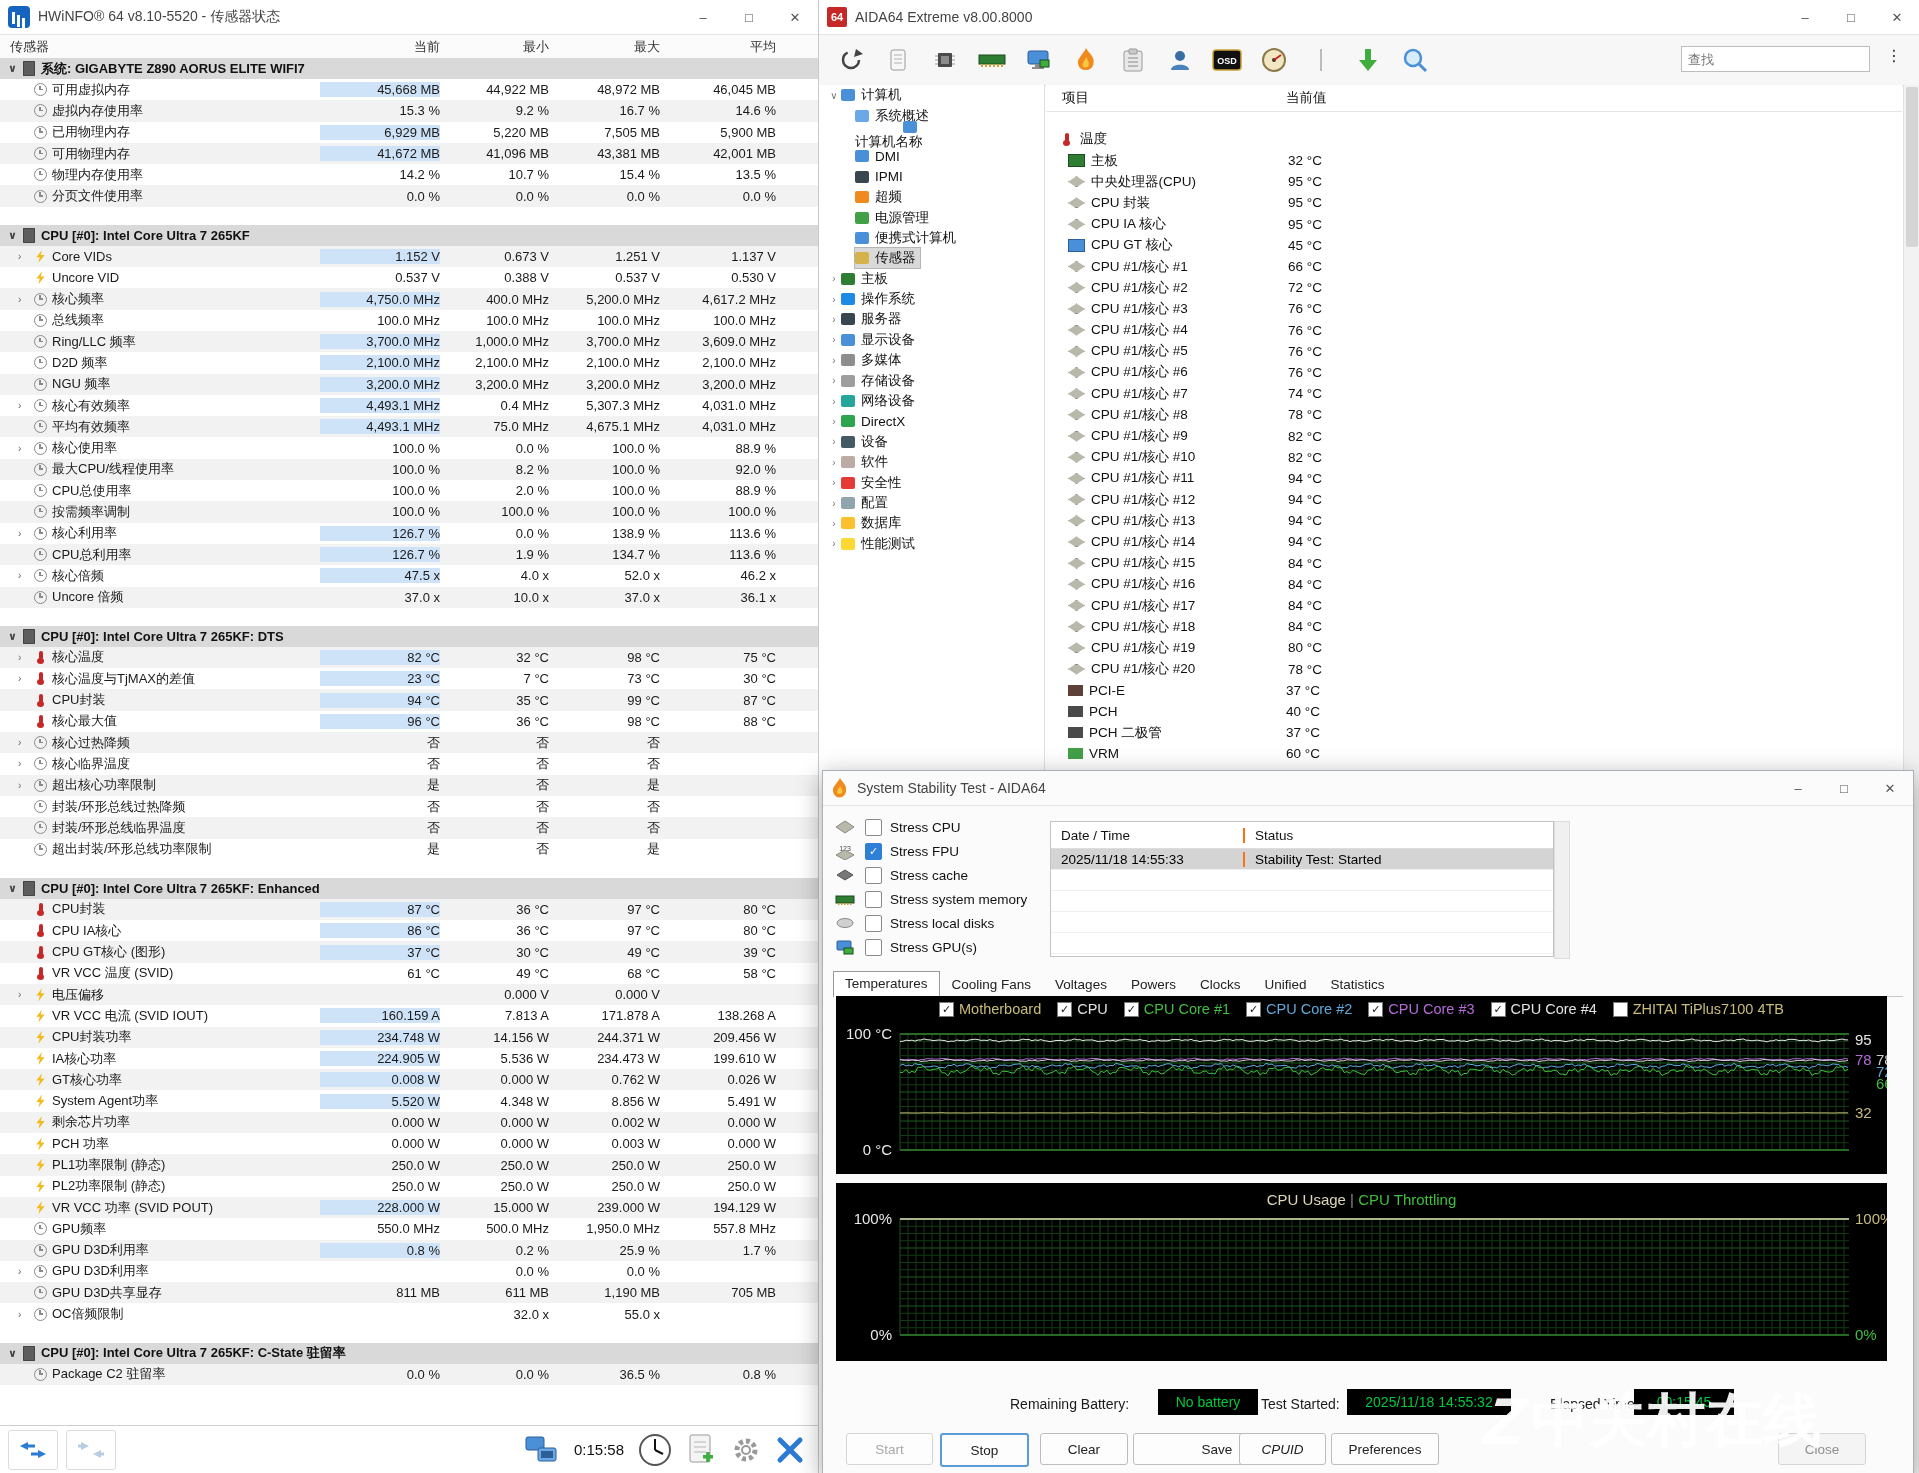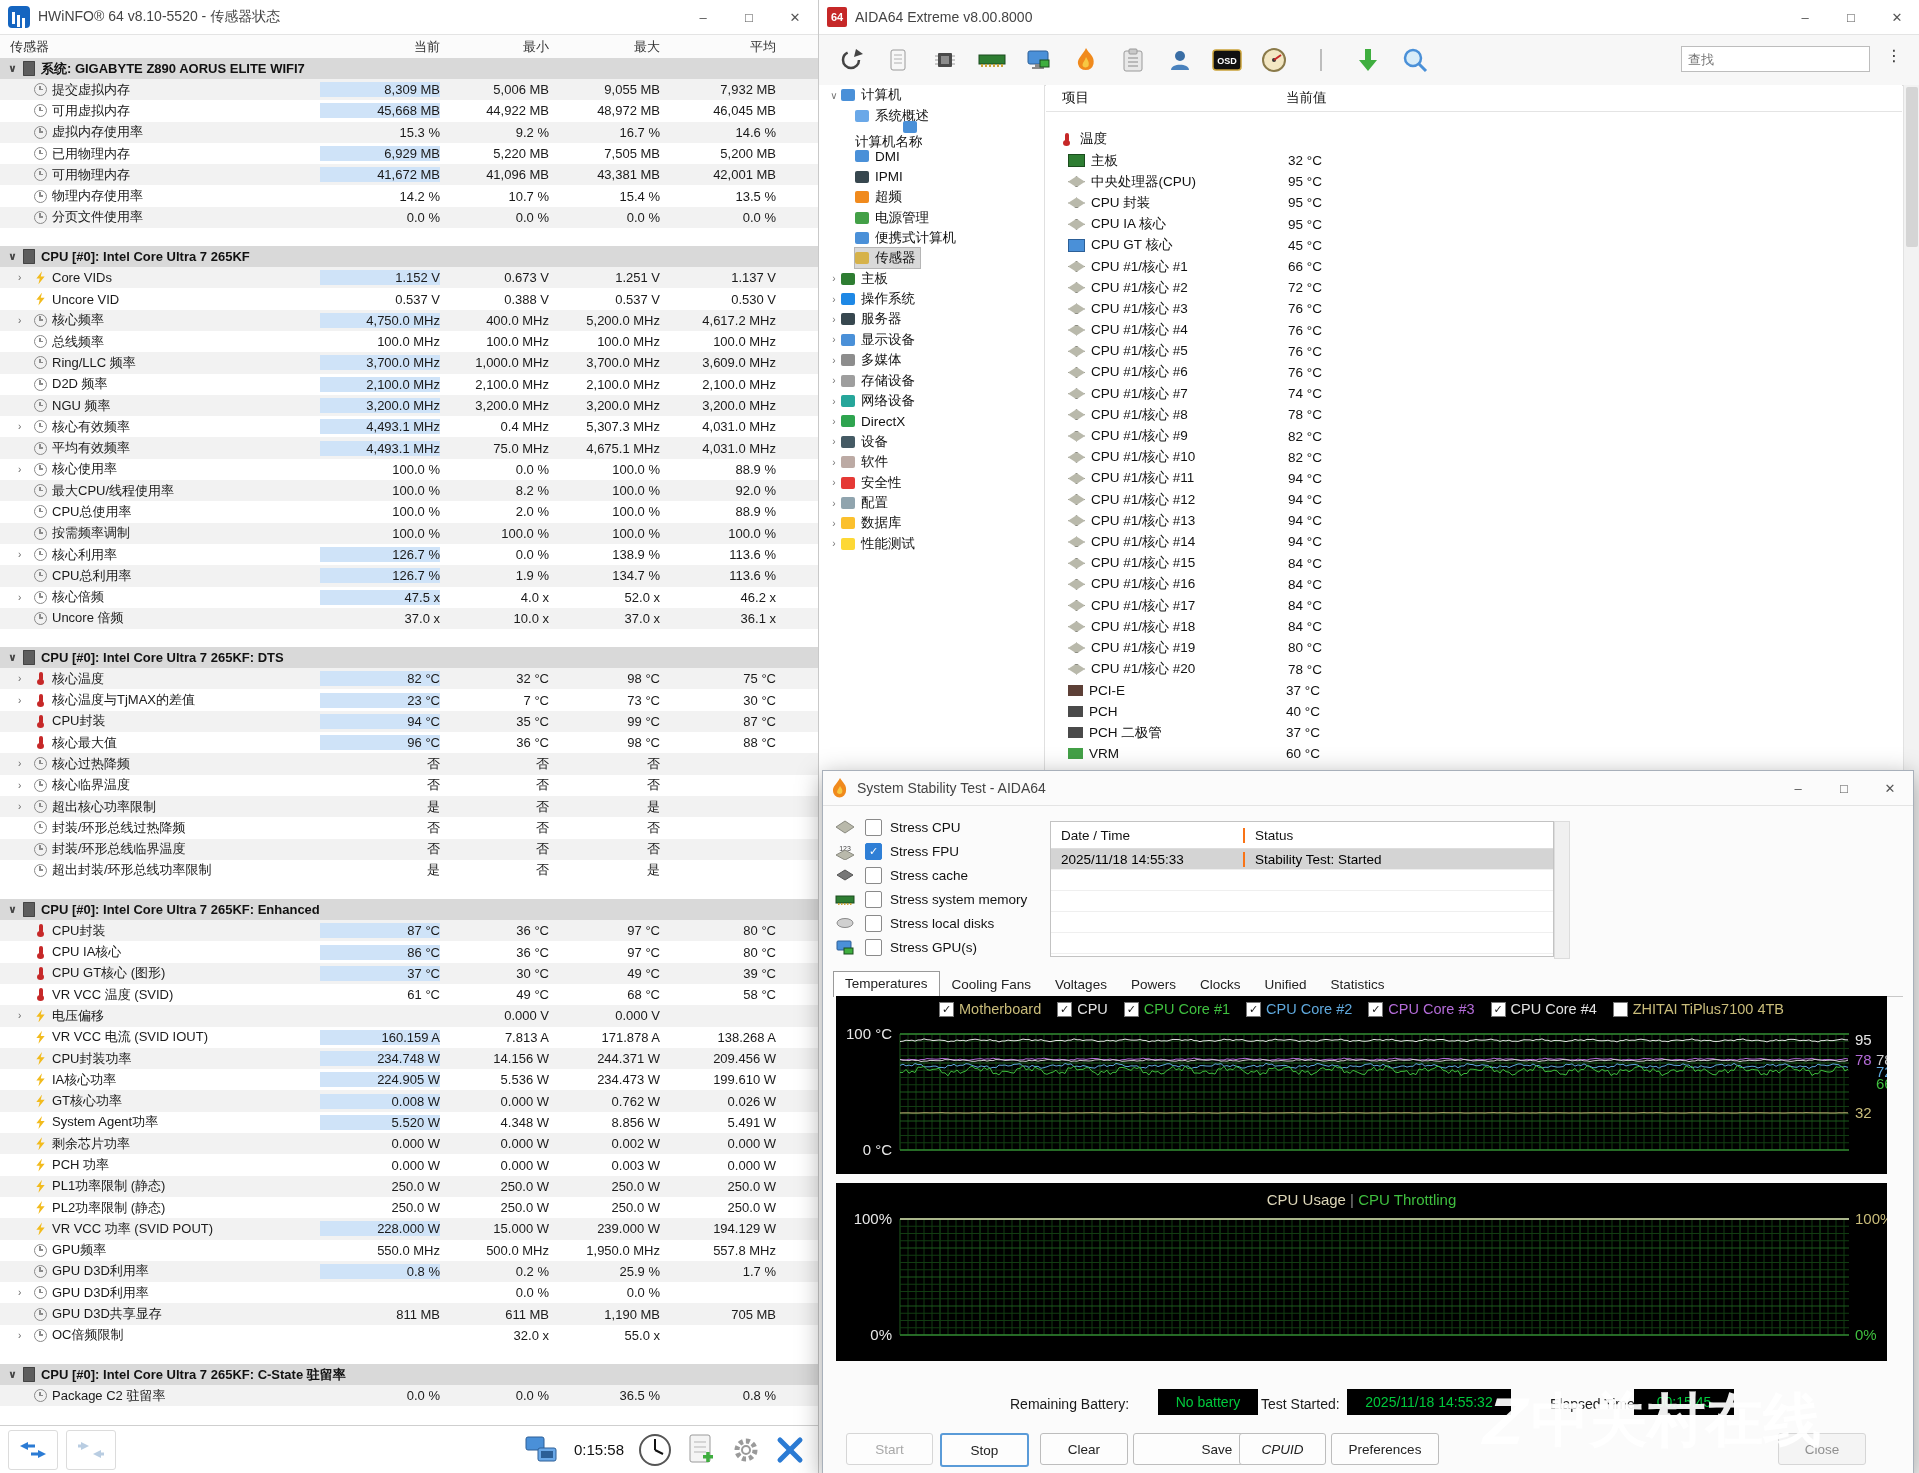--- a/index.html
+++ b/index.html
@@ -131,31 +131,20 @@
     <div class="cc2">最小</div>
     <div class="cc3">最大</div>
     <div class="cc4">平均</div>
   </div>
   <div id="hw-rows">
       <div class="hw-sec">
         <span class="seccv">∨</span>
         <span class="ric chipsec"></span>
         <span>系统: GIGABYTE Z890 AORUS ELITE WIFI7</span>
       </div>
-      <div class="hw-row even">
-        <div class="lbl">
-          <span class="chev"></span>
-          <span class="ric clock"></span>
-          <span>提交虚拟内存</span>
-        </div>
-        <div class="cell cc1 hl">8,309 MB</div>
-        <div class="cell cc2">5,006 MB</div>
-        <div class="cell cc3">9,055 MB</div>
-        <div class="cell cc4">7,932 MB</div>
-      </div>
       <div class="hw-row">
         <div class="lbl">
           <span class="chev"></span>
           <span class="ric clock"></span>
           <span>可用虚拟内存</span>
         </div>
         <div class="cell cc1 hl">45,668 MB</div>
         <div class="cell cc2">44,922 MB</div>
         <div class="cell cc3">48,972 MB</div>
         <div class="cell cc4">46,045 MB</div>
@@ -173,21 +162,21 @@
       </div>
       <div class="hw-row">
         <div class="lbl">
           <span class="chev"></span>
           <span class="ric clock"></span>
           <span>已用物理内存</span>
         </div>
         <div class="cell cc1 hl">6,929 MB</div>
         <div class="cell cc2">5,220 MB</div>
         <div class="cell cc3">7,505 MB</div>
-        <div class="cell cc4">5,200 MB</div>
+        <div class="cell cc4">5,900 MB</div>
       </div>
       <div class="hw-row even">
         <div class="lbl">
           <span class="chev"></span>
           <span class="ric clock"></span>
           <span>可用物理内存</span>
         </div>
         <div class="cell cc1 hl">41,672 MB</div>
         <div class="cell cc2">41,096 MB</div>
         <div class="cell cc3">43,381 MB</div>

